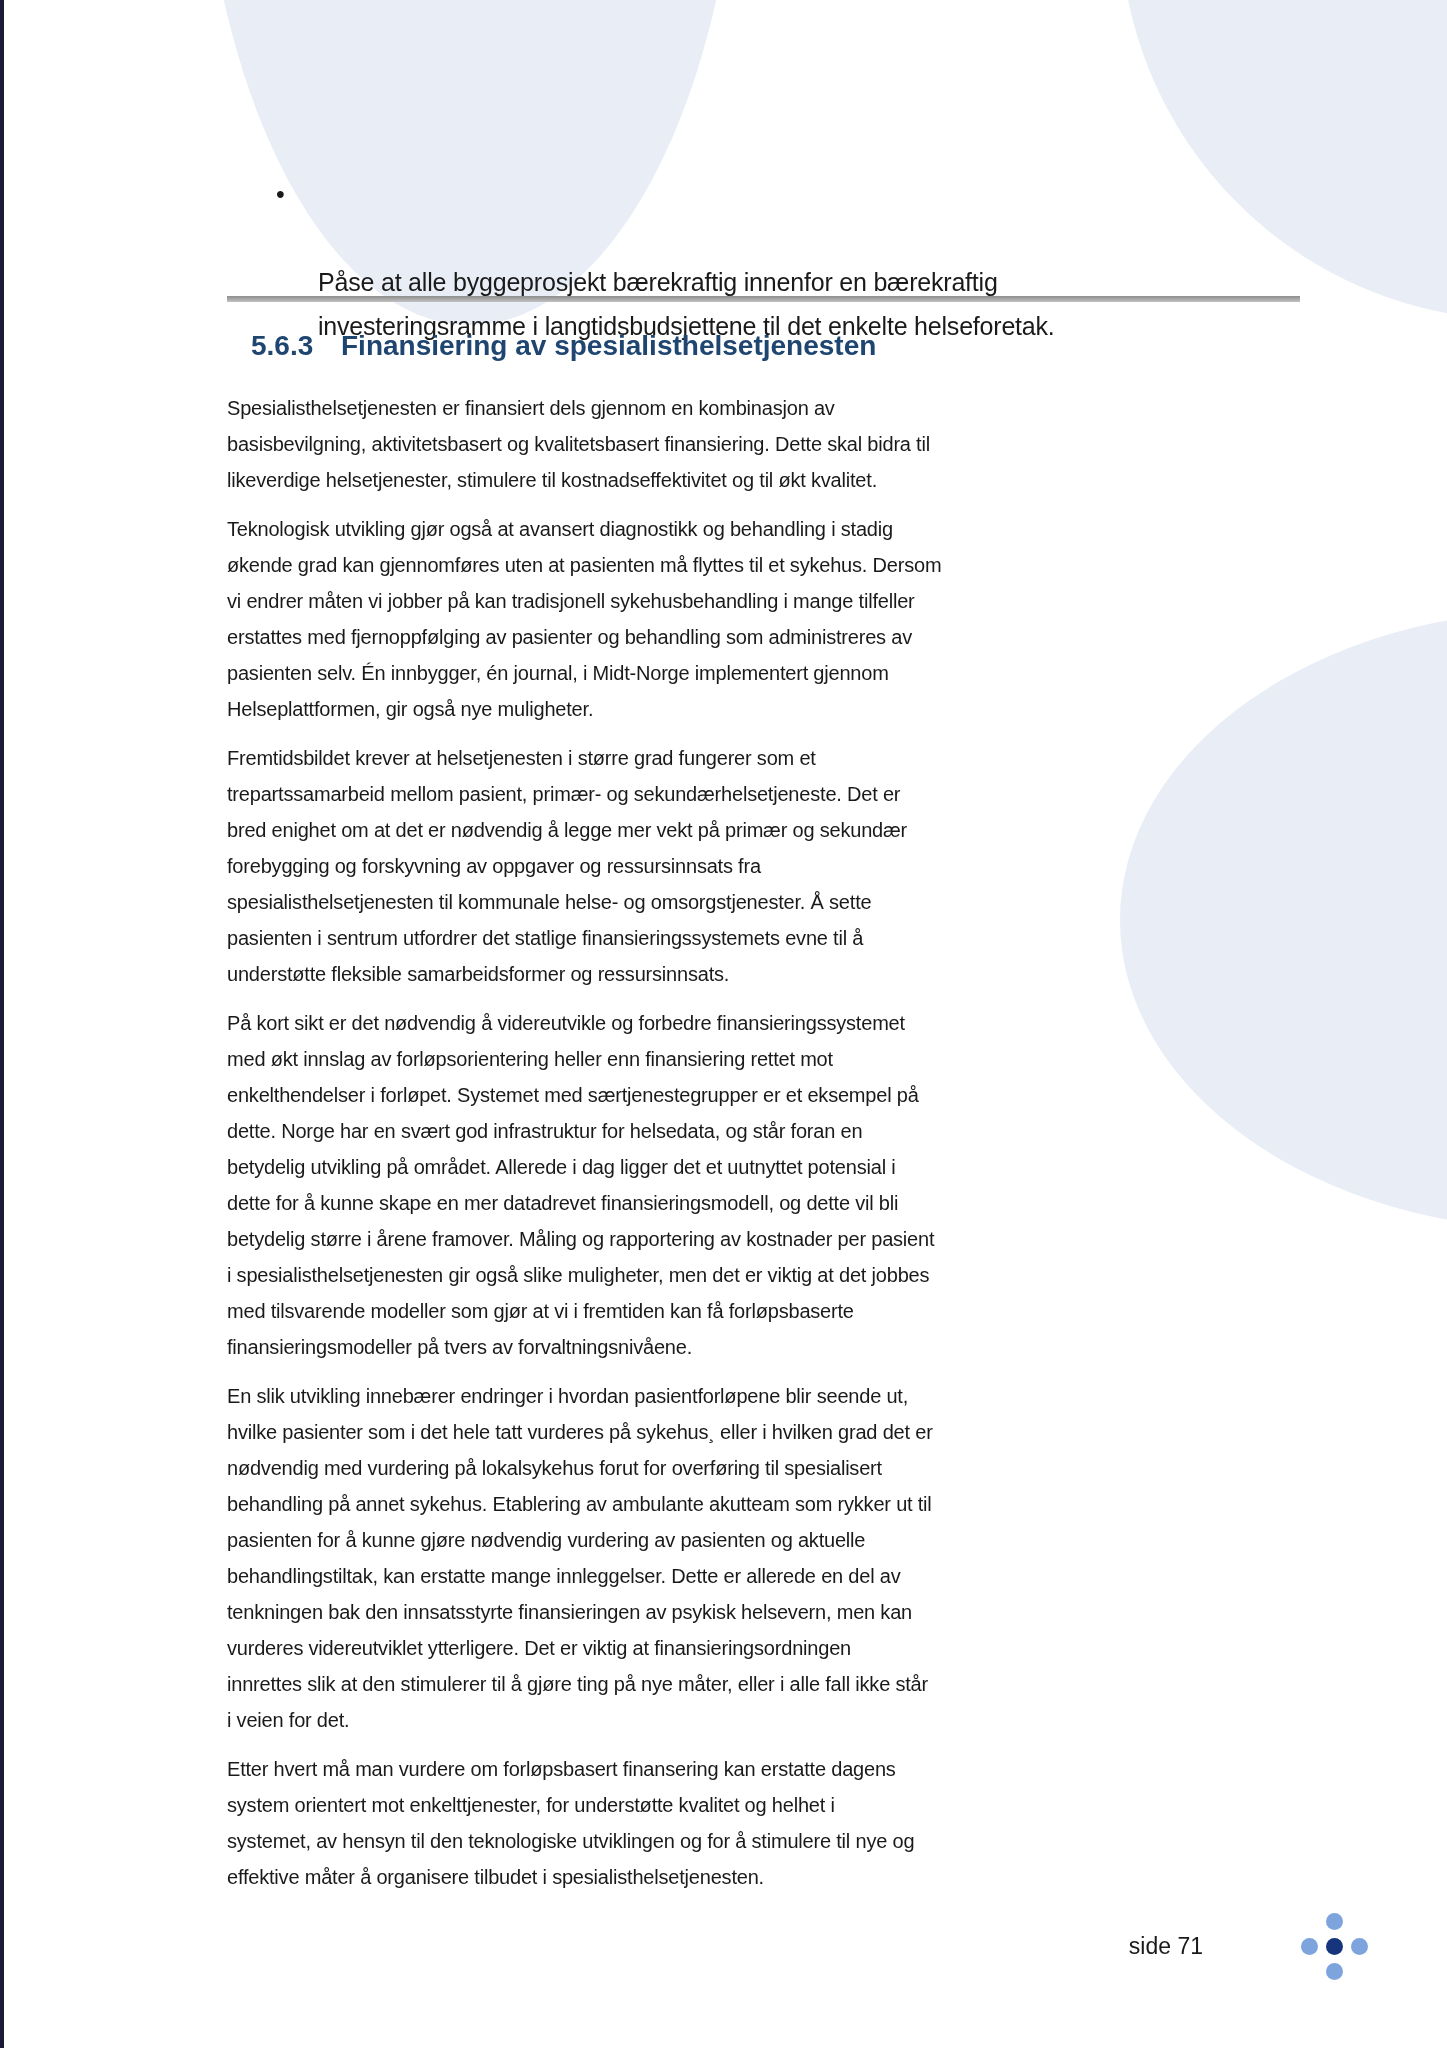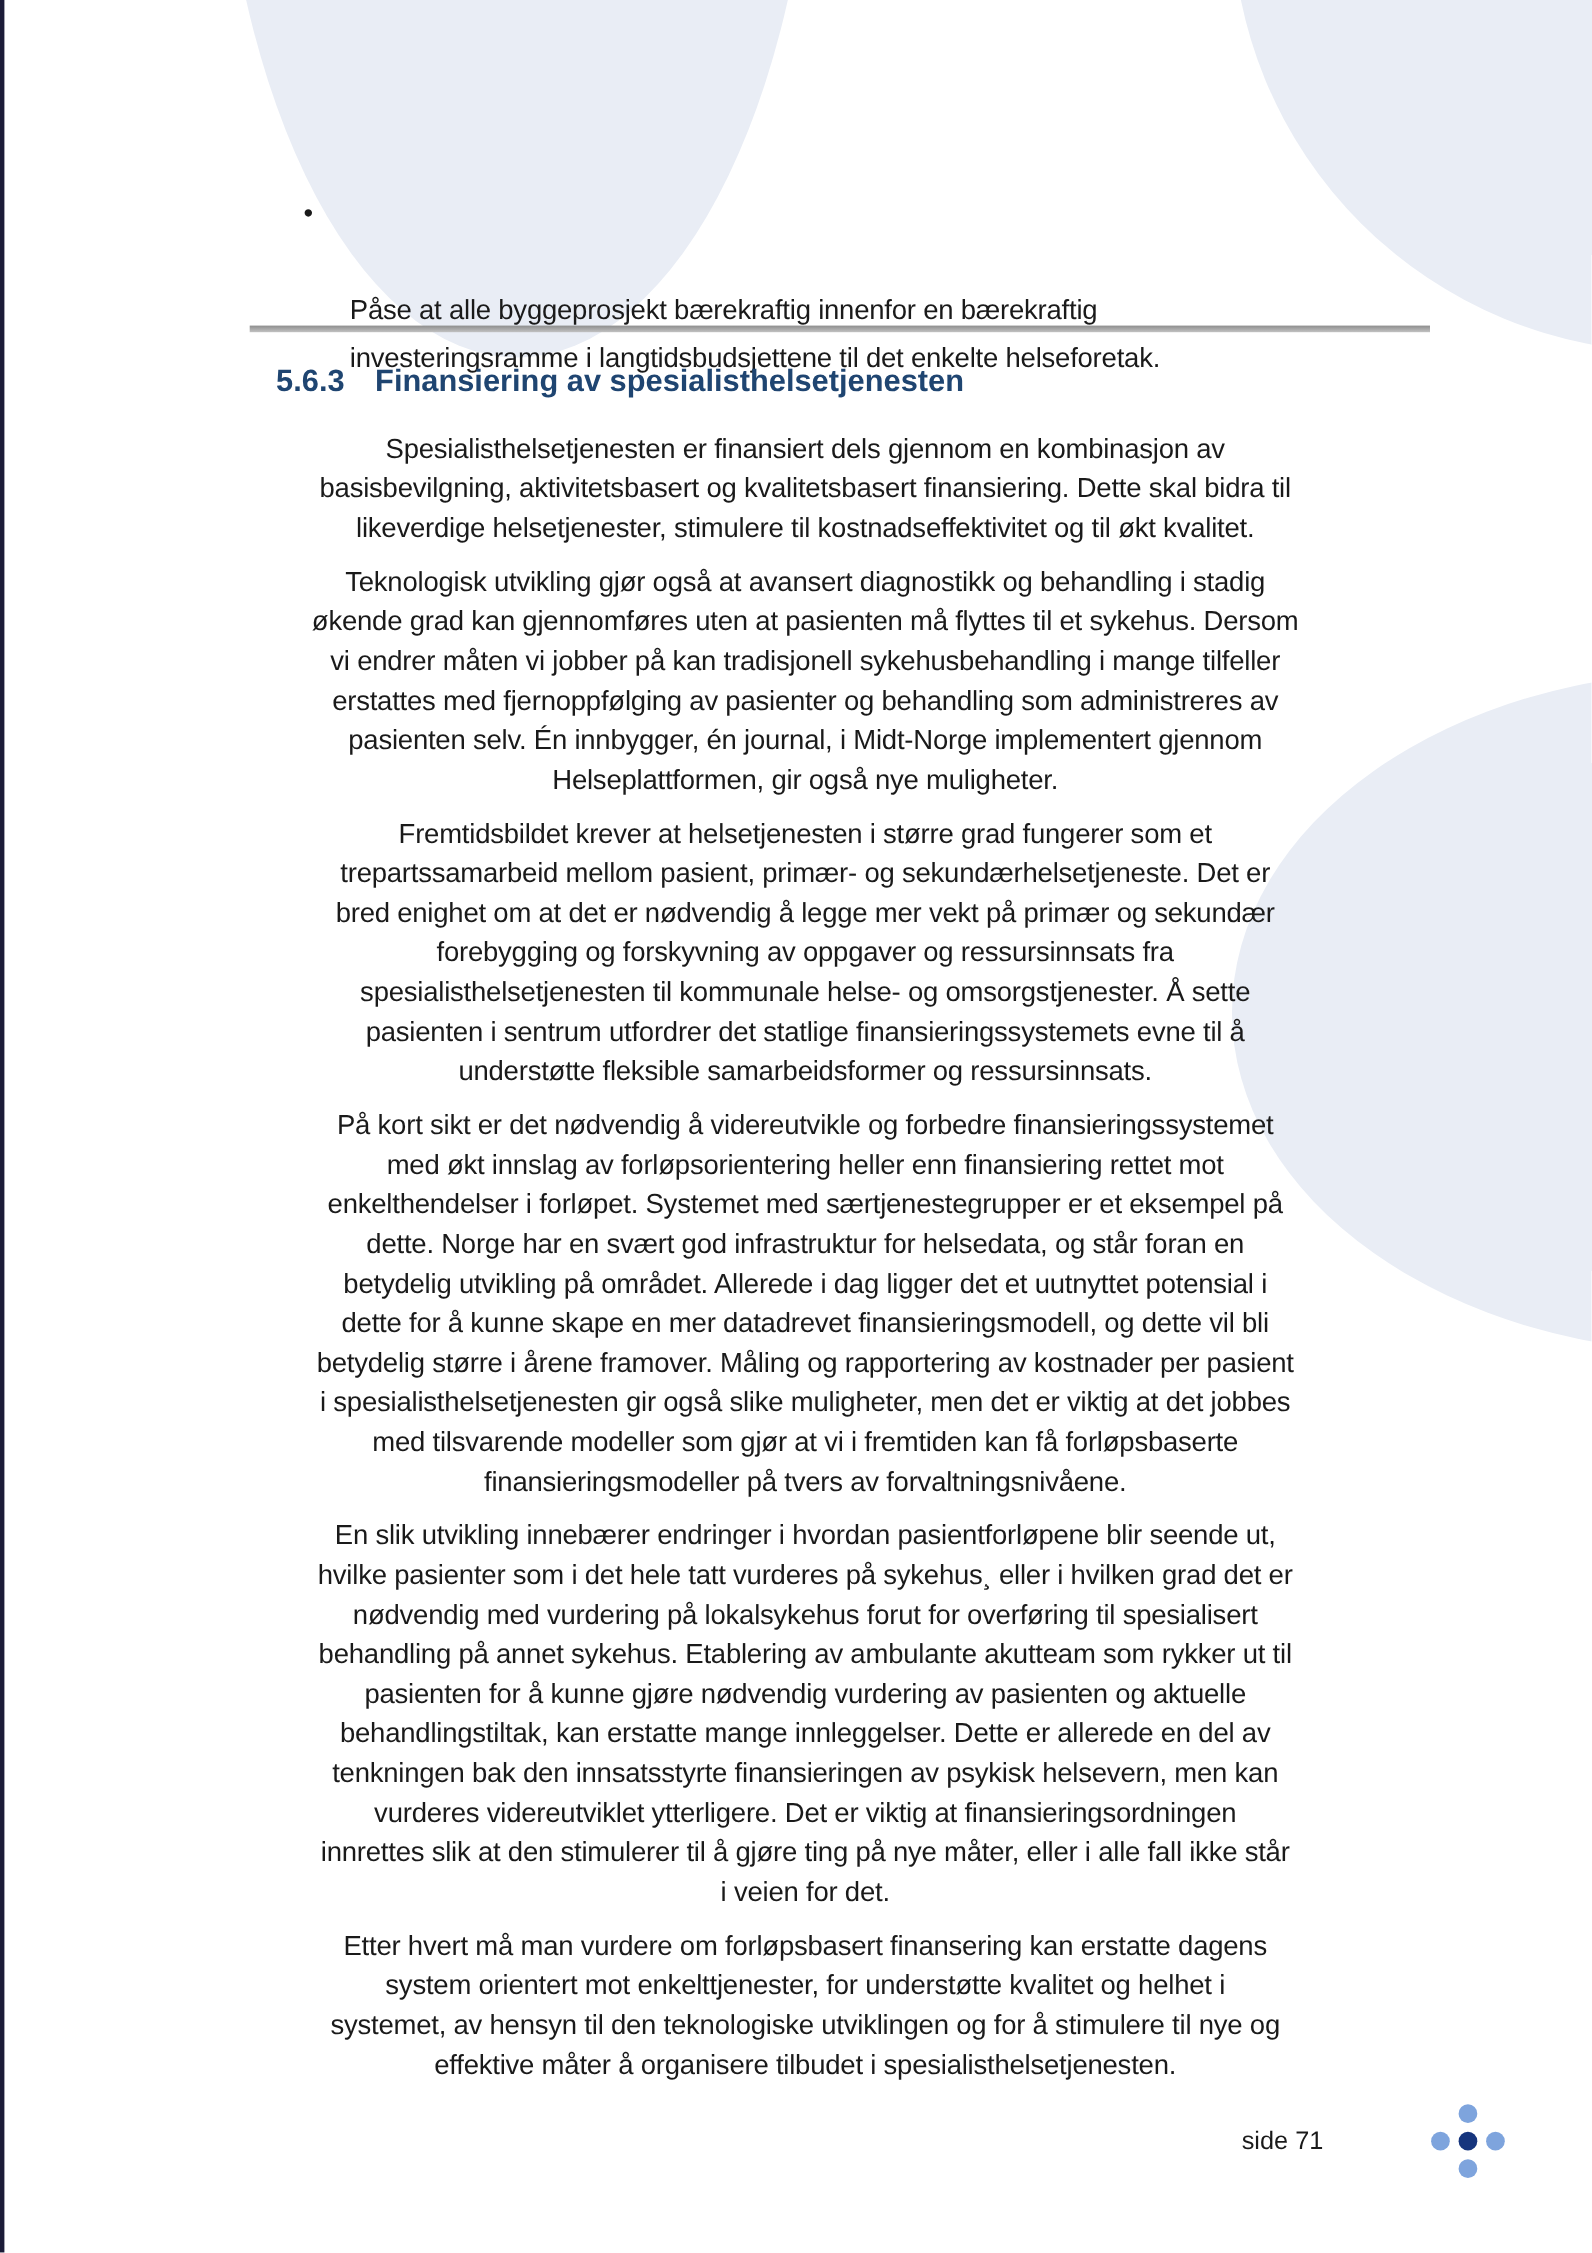--- a/index.html
+++ b/index.html
@@ -33,22 +33,22 @@
   .rule { position: absolute; left: 227px; top: 296px; width: 1073px; height: 6px;
           background: linear-gradient(var(--rule-dark, #8d8d8d), var(--rule-light, #c2c2c2)); }
 
   
   .heading { position: absolute; left: 227px; top: 330px; width: 1000px;
              font-size: 28px; font-weight: bold; color: var(--heading, #1f4571); margin-left: 24px; }
   .heading .num { display: inline-block; width: 90px; }
 
   
   .body-text { position: absolute; left: 227px; top: 390px; width: 1010px; }
-  .body-text p { margin: 0 0 13px 0; font-size: 25px; line-height: 36px;
-                 letter-spacing: -0.2px; white-space: pre-line; text-align: center; }
+  .body-text p { margin: 0 0 13px 0; font-size: 20px; line-height: 36px;
+                 letter-spacing: -0.2px; white-space: pre-line; }
 
   
   .page-num { position: absolute; top: 1933px; right: 244px; font-size: 23px;
               color: var(--body, #1a1a1a); z-index: 2; }
   .logo { position: absolute; left: 1301px; top: 1913px; width: 67px; height: 67px; z-index: 2; }
   .logo .dot { position: absolute; width: 17px; height: 17px; border-radius: 50%;
                background: var(--logo-light, #7ea4dd); }
   .logo .d-top    { left: 25px; top: 0; }
   .logo .d-left   { left: 0;    top: 25px; }
   .logo .d-center { left: 25px; top: 25px; background: var(--logo-dark, #16357d); }

